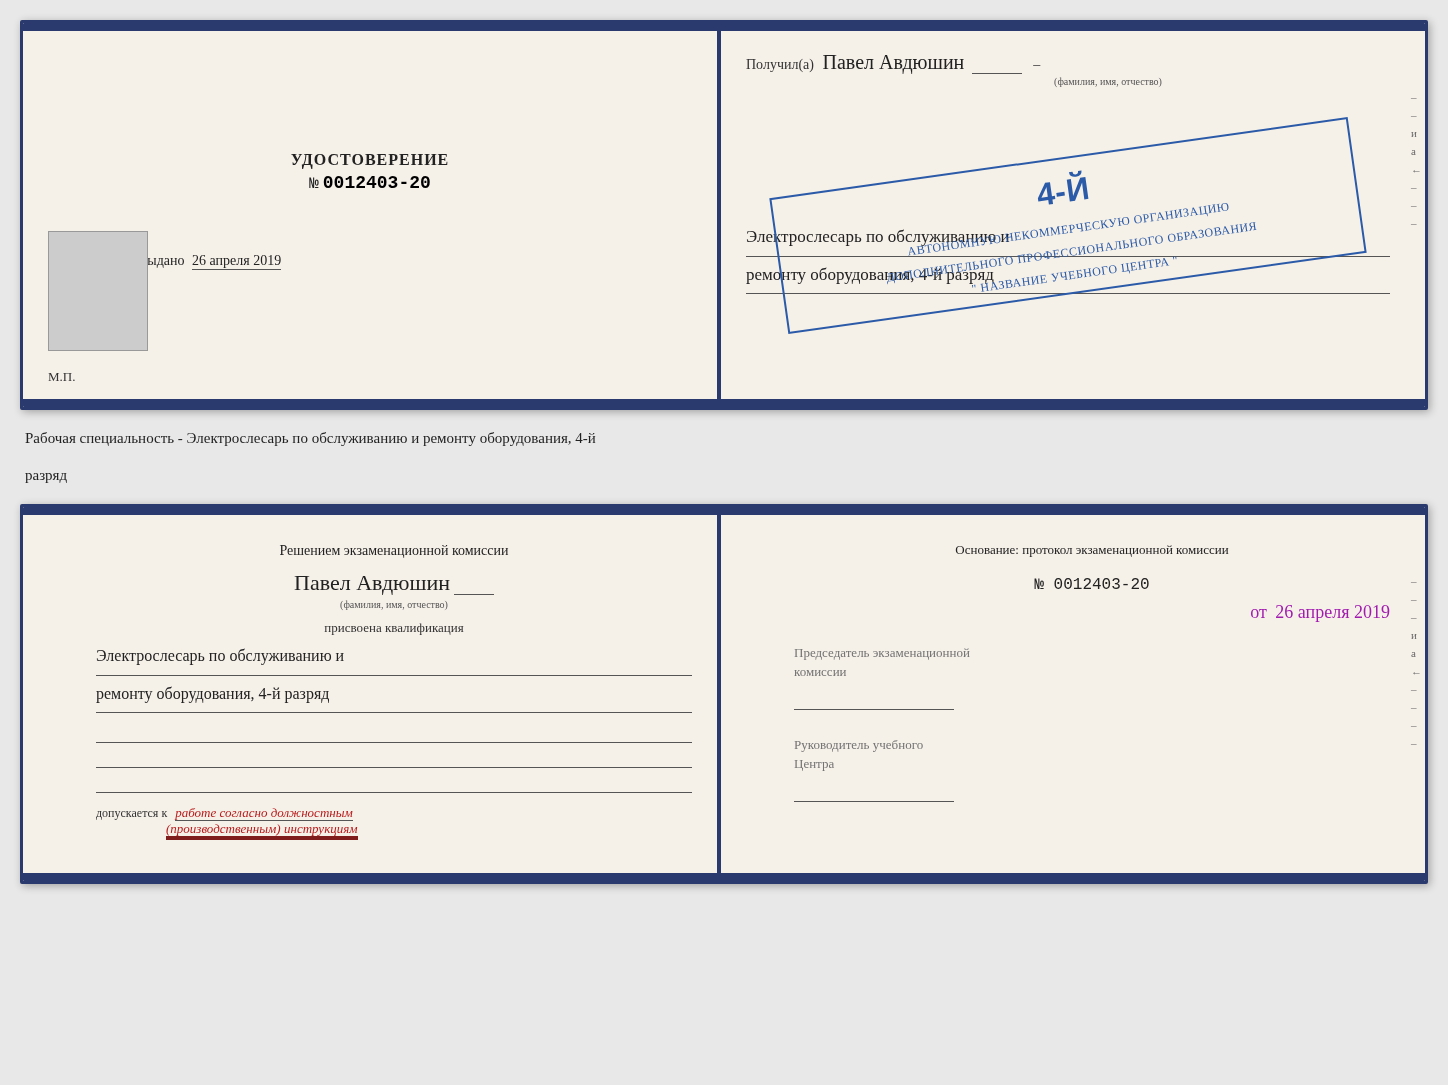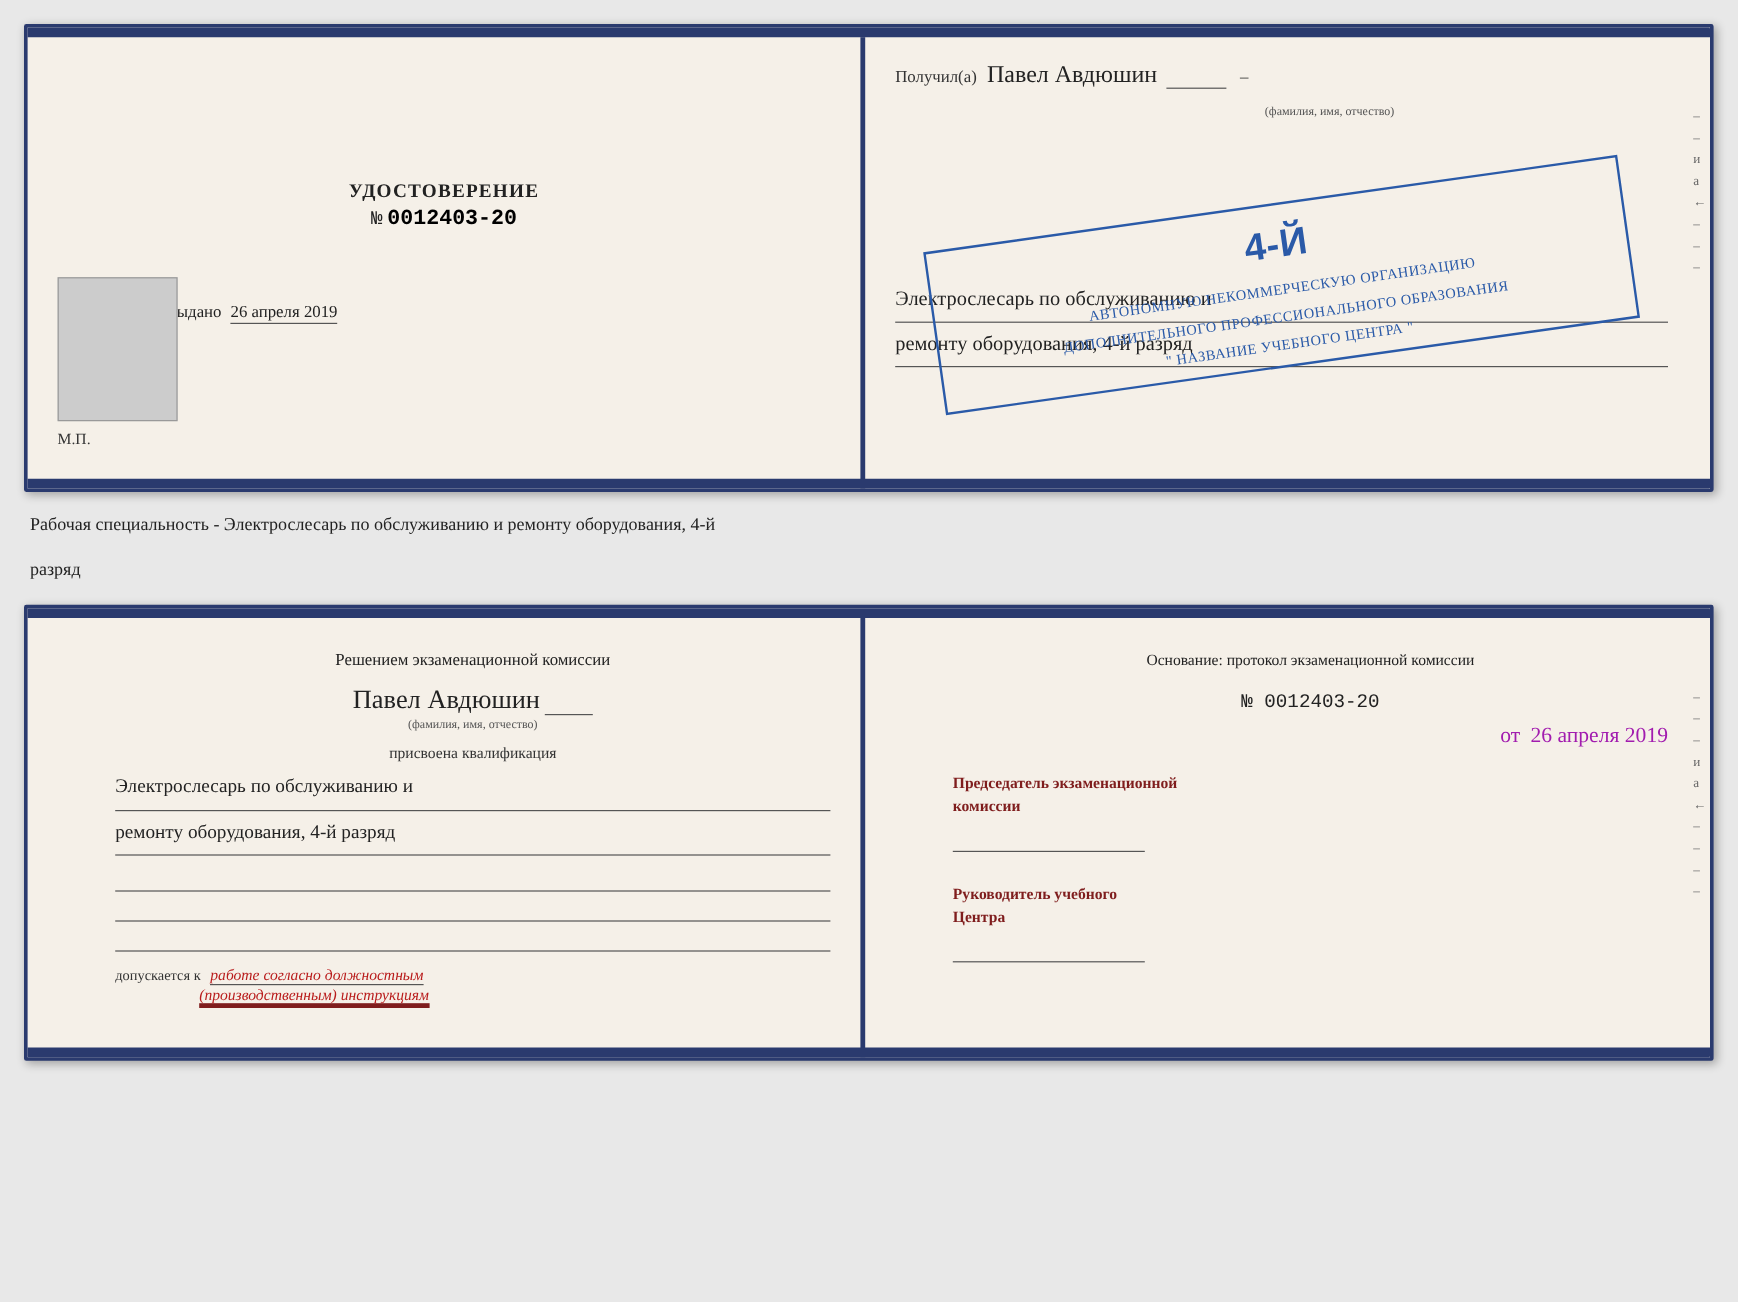--- a/index.html
+++ b/index.html
@@ -75,21 +75,21 @@
       height: 120px;
       background: #ccc;
       border: 1px solid #999;
       position: absolute;
       left: 25px;
       top: 200px;
     }
 
     .mp-text {
       position: absolute;
-      bottom: 33px;
+      bottom: 22px;
       left: 25px;
       font-size: 13px;
       color: #333;
     }
 
     .handwritten-name {
       font-family: 'Segoe Script', 'Comic Sans MS', cursive;
       font-size: 20px;
       color: #222;
       display: inline;
@@ -226,24 +226,23 @@
 
     .basis-date {
       font-size: 18px;
       color: #a21caf;
       text-align: right;
       margin-bottom: 20px;
     }
 
     .chairman-section {
       font-size: 13px;
-      color: #7f1d1d;
+      color: #737373;
       margin-bottom: 25px;
       line-height: 1.5;
-      font-weight: bold;
     }
 
     .signature-line {
       border-bottom: 1px solid #555;
       display: block;
       width: 160px;
       height: 20px;
       margin-top: 8px;
     }
 
@@ -310,21 +309,21 @@
         <span style="border-bottom:1px solid #555; padding-bottom:1px; margin-left:4px;">26 апреля 2019</span>
       </div>
 
       <div class="mp-text">М.П.</div>
     </div>
 
     <div class="booklet-divider"></div>
 
     <div class="booklet-right" style="position:relative; padding-top:20px; padding-right: 35px;">
 
-      <div style="font-size:14px; color:#333; margin-bottom: 14px;">
+      <div style="font-size:14px; color:#333; margin-bottom: 2px;">
         <span>Получил(а)</span>
         <span class="handwritten-name" style="margin-left:5px;">Павел Авдюшин</span>
         <span style="border-bottom:1px solid #555; display:inline-block; width:50px; margin-left:4px;">&nbsp;</span>
         <span style="margin-left:8px;">–</span>
       </div>
       <div style="text-align:center; margin-left: 80px;">
         <span class="small-caption">(фамилия, имя, отчество)</span>
       </div>
 
 

